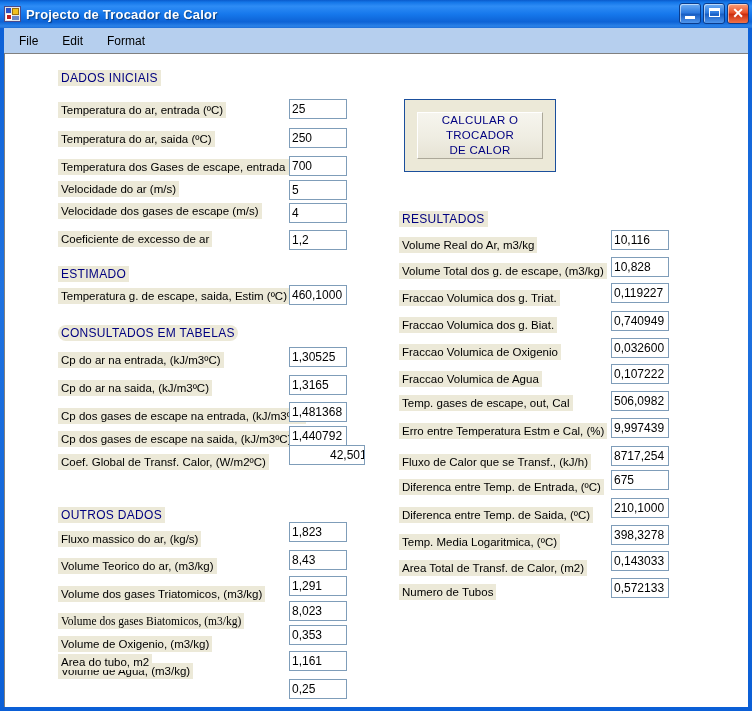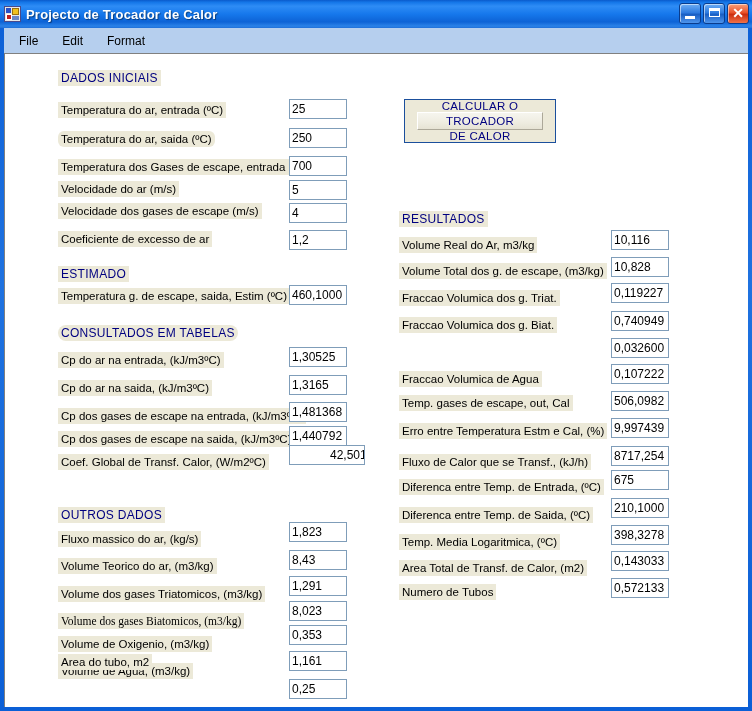--- a/index.html
+++ b/index.html
@@ -153,21 +153,21 @@
     line-height: 18px;
     padding-left: 2px;
     white-space: nowrap;
     overflow: hidden;
     font-family: "Liberation Sans", sans-serif;
   }
   
   #calc-button {
     position: absolute;
     left: 403px; top: 98px;
-    width: 152px; height: 44px;
+    width: 152px; height: 73px;
     box-sizing: border-box;
     border: 1px solid #1B4F9C;
     background: #ECE9D8;
     padding: 12px;
     cursor: pointer;
   }
   #calc-button-inner {
     width: 100%; height: 100%;
     box-sizing: border-box;
     border: 1px solid #FFFFFF;
@@ -213,21 +213,21 @@
   <div id="menu-bar">
     <div class="menu-item">File</div>
     <div class="menu-item">Edit</div>
     <div class="menu-item">Format</div>
   </div>
 
   <div id="client-area">
       <div class="section-header" style="left: 53px; top: 16px;">DADOS INICIAIS</div>
       <div class="field-label" style="left: 53px; top: 48px;">Temperatura do ar, entrada  (ºC)</div>
       <div class="value-box" style="left: 284px; top: 45px; width: 58px;">25</div>
-      <div class="field-label" style="left: 53px; top: 77px; border-radius: 6px;">Temperatura do ar, saida  (ºC)</div>
+      <div class="field-label" style="left: 53px; top: 77px;">Temperatura do ar, saida  (ºC)</div>
       <div class="value-box" style="left: 284px; top: 74px; width: 58px;">250</div>
       <div class="field-label" style="left: 53px; top: 105px;">Temperatura dos Gases de escape, entrada (ºC)</div>
       <div class="value-box" style="left: 284px; top: 102px; width: 58px;">700</div>
       <div class="field-label" style="left: 53px; top: 127px;">Velocidade do ar (m/s)</div>
       <div class="value-box" style="left: 284px; top: 126px; width: 58px;">5</div>
       <div class="field-label" style="left: 53px; top: 149px;">Velocidade  dos gases de escape (m/s)</div>
       <div class="value-box" style="left: 284px; top: 149px; width: 58px;">4</div>
       <div class="field-label" style="left: 53px; top: 177px;">Coeficiente de excesso de ar</div>
       <div class="value-box" style="left: 284px; top: 176px; width: 58px;">1,2</div>
       <div class="section-header" style="left: 53px; top: 212px;">ESTIMADO</div>
@@ -266,20 +266,21 @@
       </div>
       <div class="section-header" style="left: 394px; top: 157px;">RESULTADOS</div>
       <div class="field-label" style="left: 394px; top: 183px;">Volume Real do Ar, m3/kg</div>
       <div class="value-box" style="left: 606px; top: 176px; width: 58px;">10,116</div>
       <div class="field-label" style="left: 394px; top: 209px;">Volume Total dos g. de escape, (m3/kg)</div>
       <div class="value-box" style="left: 606px; top: 203px; width: 58px;">10,828</div>
       <div class="field-label" style="left: 394px; top: 236px;">Fraccao Volumica dos g. Triat.</div>
       <div class="value-box" style="left: 606px; top: 229px; width: 58px;">0,119227</div>
       <div class="field-label" style="left: 394px; top: 263px;">Fraccao Volumica dos g. Biat.</div>
       <div class="value-box" style="left: 606px; top: 257px; width: 58px;">0,740949</div>
+      <div class="field-label" style="left: 394px; top: 290px;">Fraccao Volumica de Oxigenio</div>
       <div class="value-box" style="left: 606px; top: 284px; width: 58px;">0,032600</div>
       <div class="field-label" style="left: 394px; top: 317px;">Fraccao Volumica de Agua</div>
       <div class="value-box" style="left: 606px; top: 310px; width: 58px;">0,107222</div>
       <div class="field-label" style="left: 394px; top: 341px;">Temp. gases de escape, out, Cal</div>
       <div class="value-box" style="left: 606px; top: 337px; width: 58px;">506,0982</div>
       <div class="field-label" style="left: 394px; top: 369px;">Erro entre Temperatura  Estm e Cal, (%)</div>
       <div class="value-box" style="left: 606px; top: 364px; width: 58px;">9,997439</div>
       <div class="field-label" style="left: 394px; top: 400px;">Fluxo de Calor que se Transf., (kJ/h)</div>
       <div class="value-box" style="left: 606px; top: 392px; width: 58px;">8717,254</div>
       <div class="field-label" style="left: 394px; top: 425px;">Diferenca entre Temp. de Entrada, (ºC)</div>

